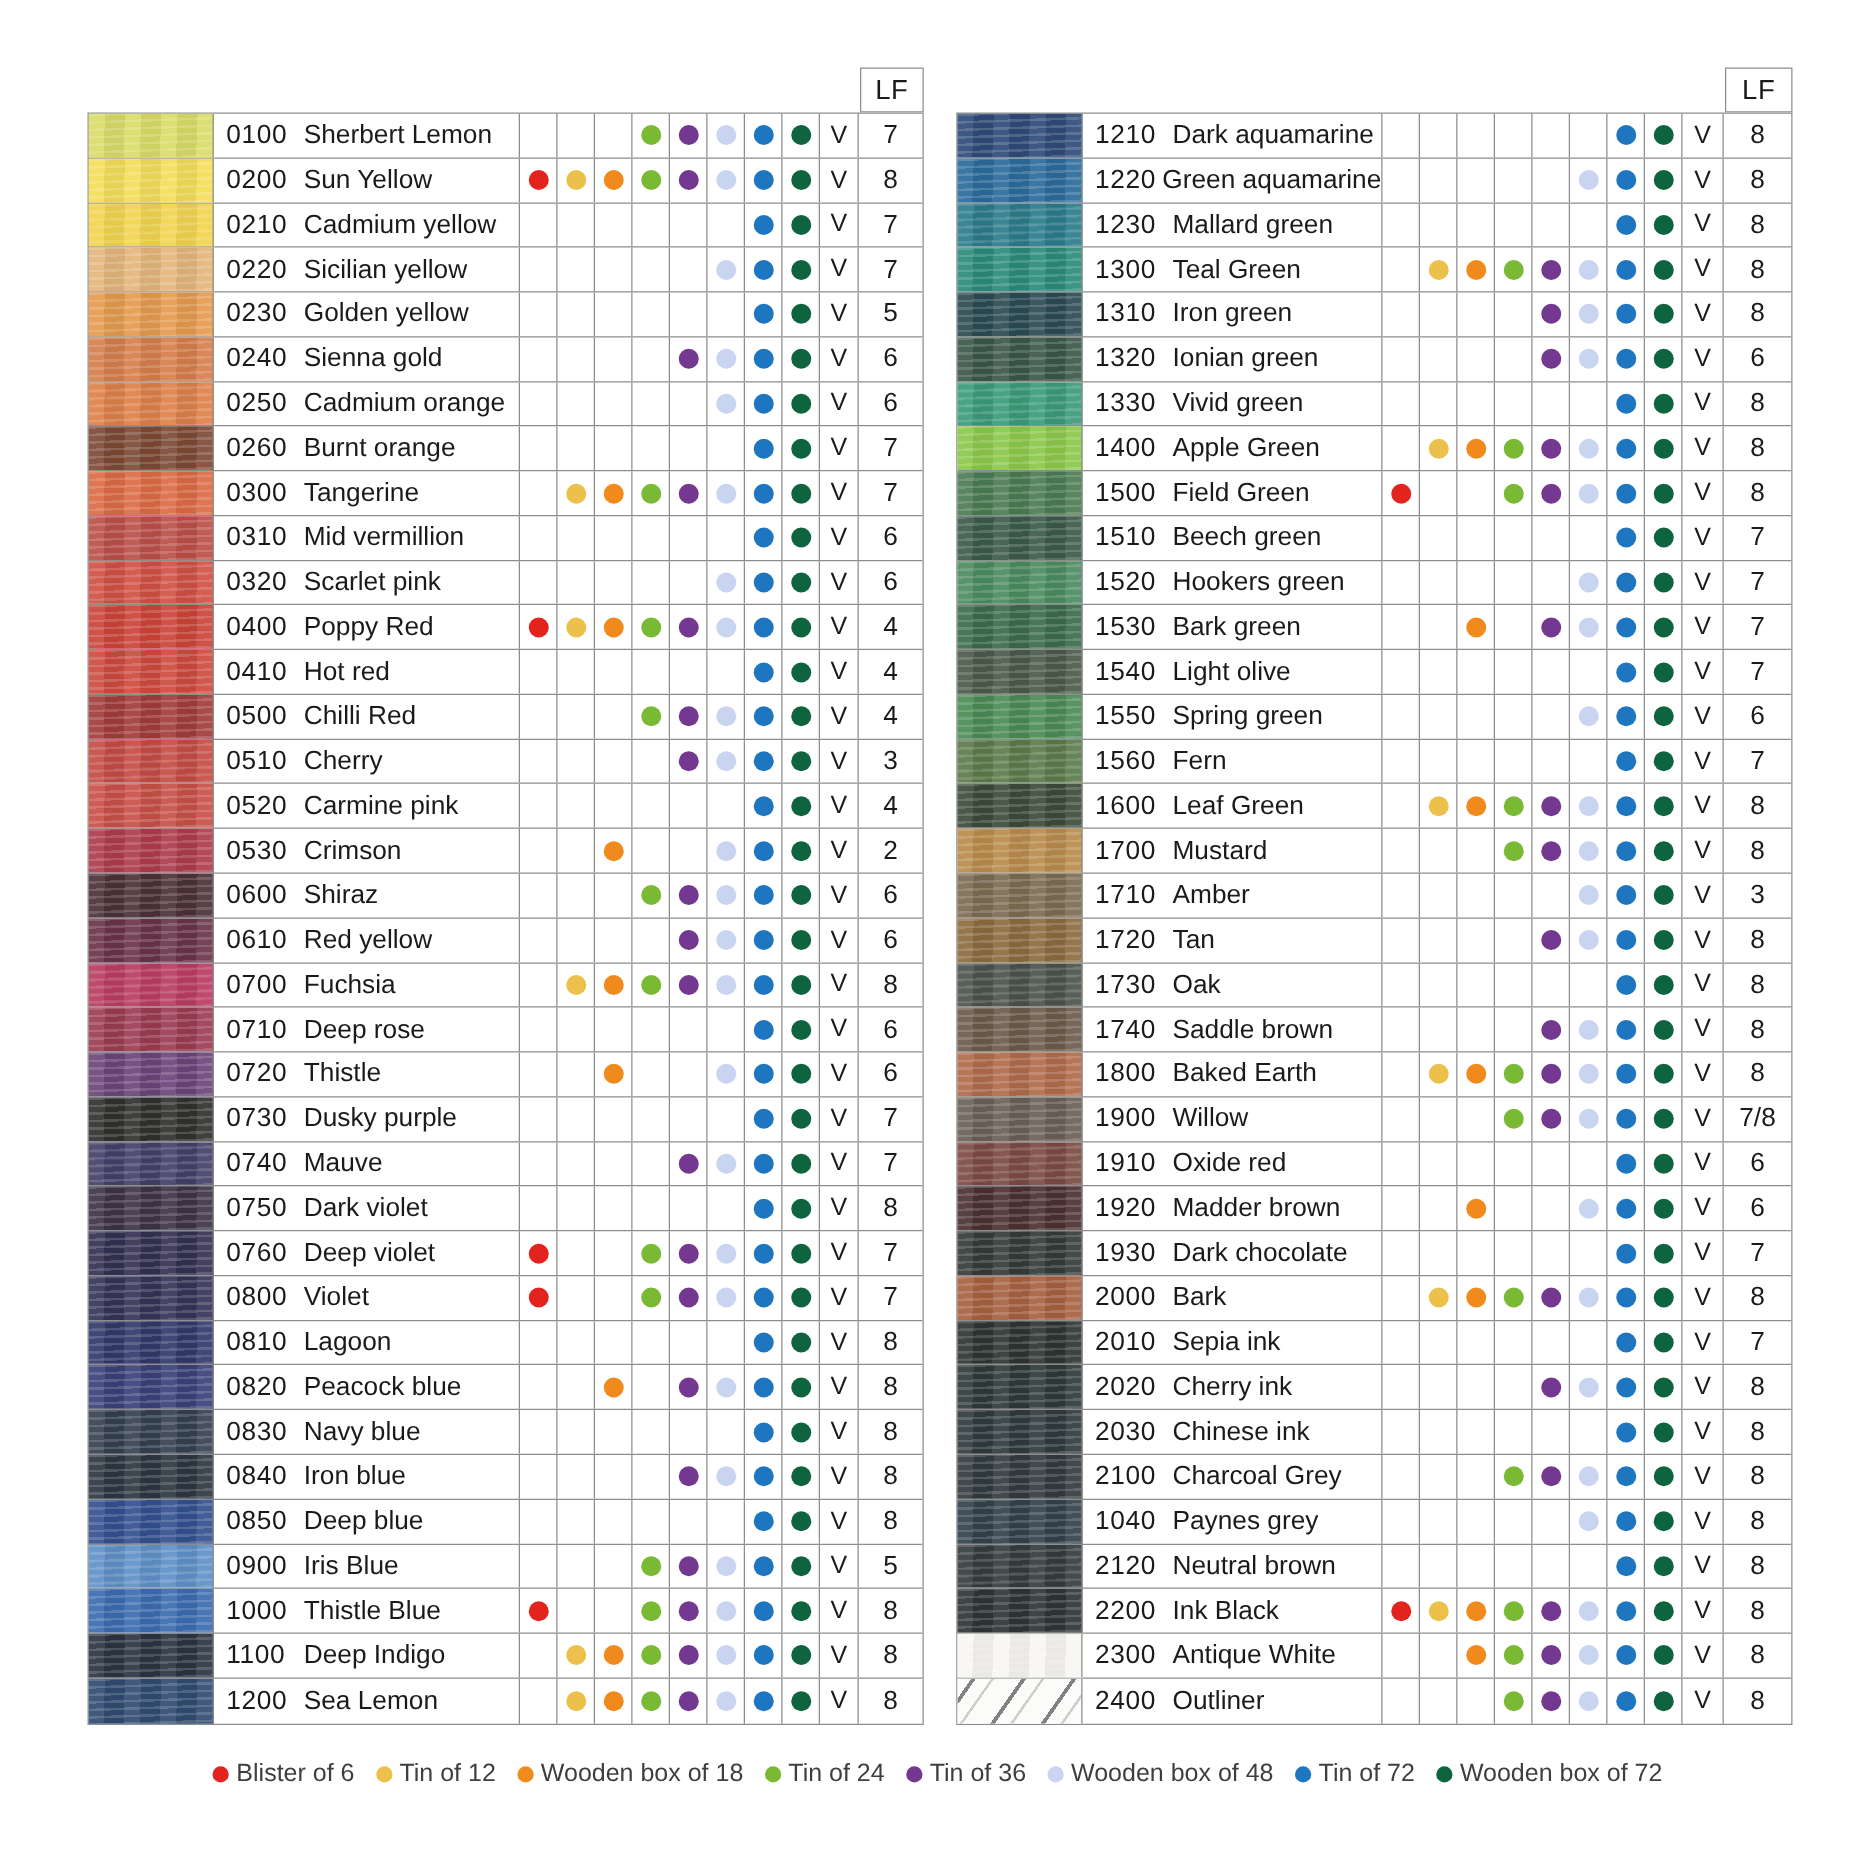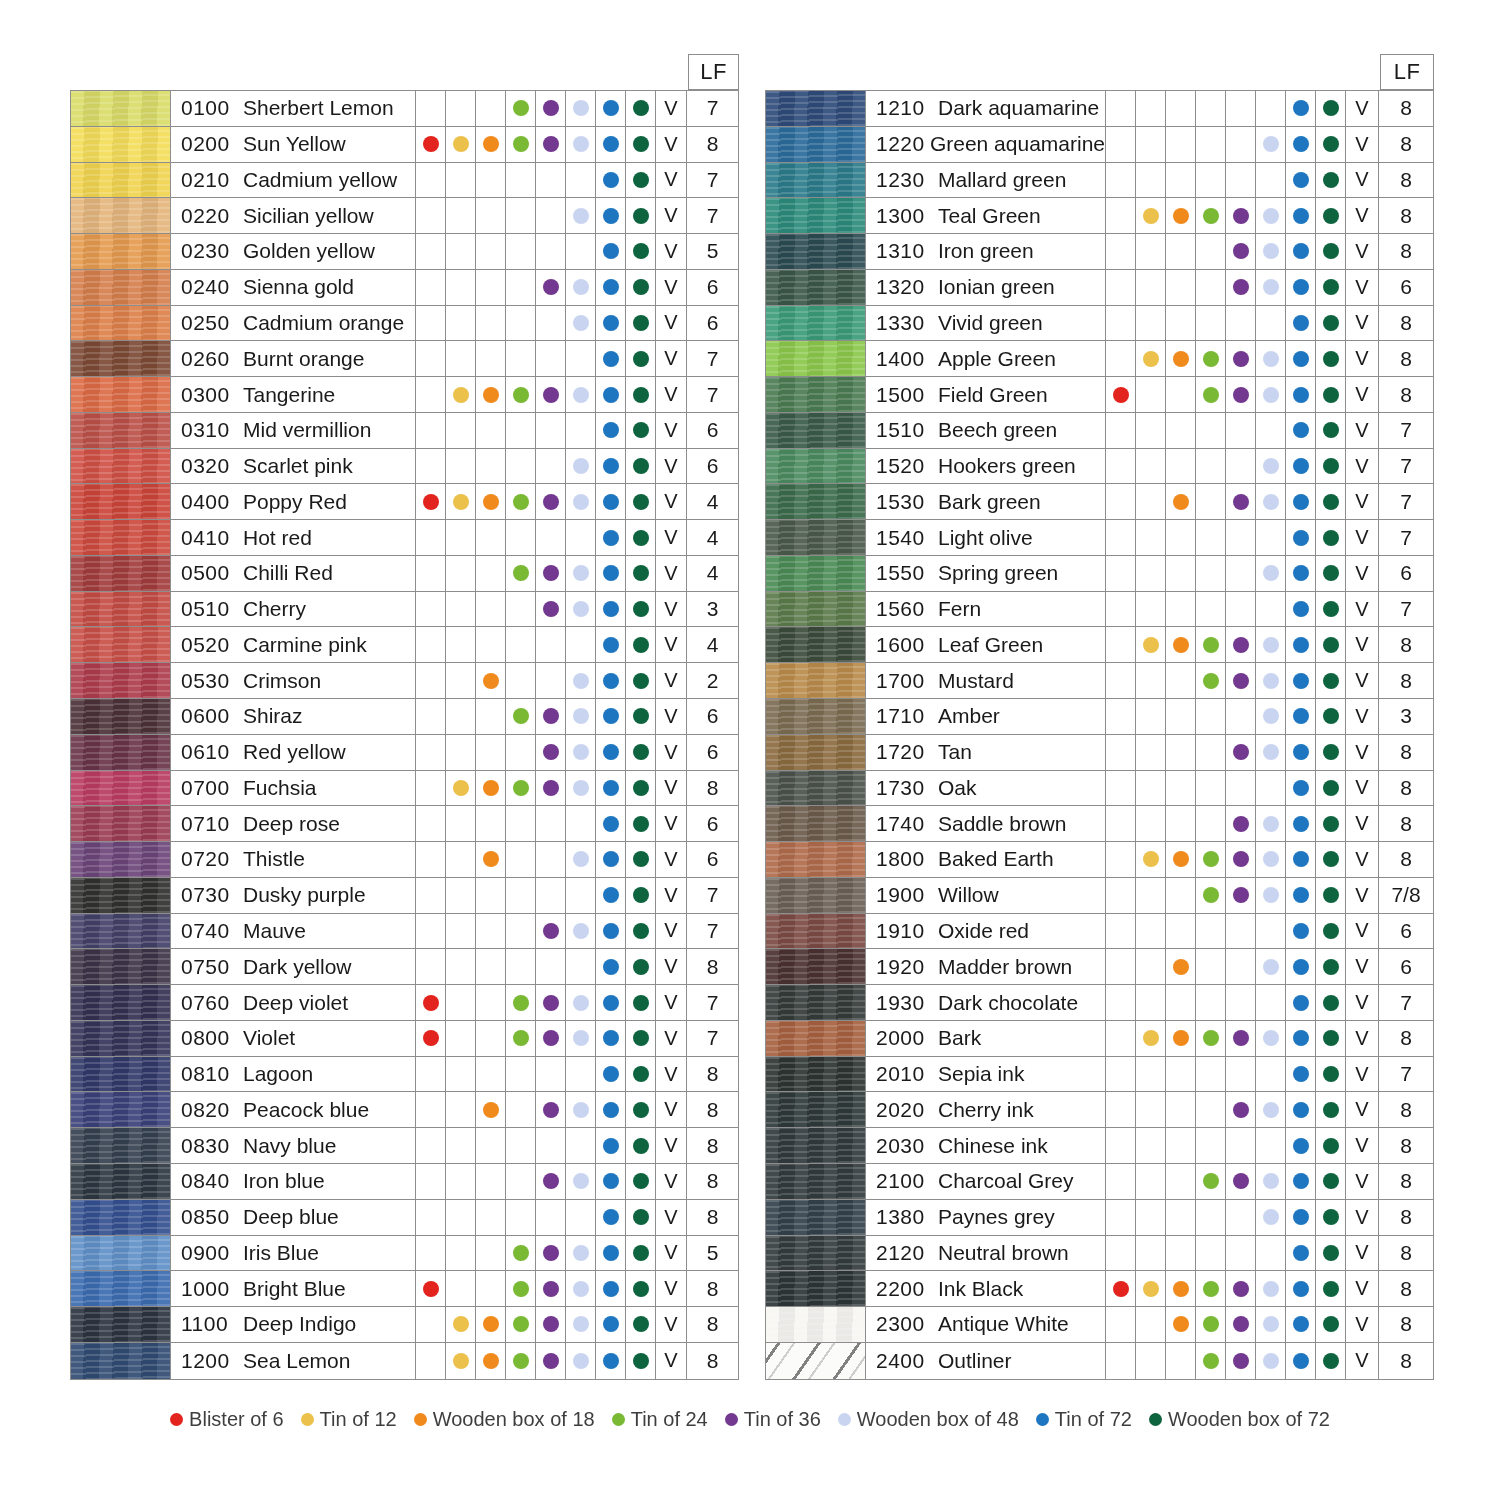--- a/index.html
+++ b/index.html
@@ -676,21 +676,21 @@
           <span class="dot" style="background: rgb(15, 100, 64);"></span>
         </div>
       <div class="cell v-cell">V</div>
       <div class="cell lf-cell">7</div>
     </div>
 
     <div class="row">
       <div class="cell swatch" style="background: rgb(61, 51, 71);"></div>
       <div class="cell label-cell">
         <span class="code">0750</span>
-        <span class="name">Dark yellow</span>
+        <span class="name">Dark violet</span>
       </div>
       <div class="cell dot-cell"></div>
       <div class="cell dot-cell"></div>
       <div class="cell dot-cell"></div>
       <div class="cell dot-cell"></div>
       <div class="cell dot-cell"></div>
       <div class="cell dot-cell"></div>
       <div class="cell dot-cell">
           <span class="dot" style="background: rgb(30, 118, 192);"></span>
         </div>
@@ -906,21 +906,21 @@
           <span class="dot" style="background: rgb(15, 100, 64);"></span>
         </div>
       <div class="cell v-cell">V</div>
       <div class="cell lf-cell">5</div>
     </div>
 
     <div class="row">
       <div class="cell swatch" style="background: rgb(59, 107, 176);"></div>
       <div class="cell label-cell">
         <span class="code">1000</span>
-        <span class="name">Bright Blue</span>
+        <span class="name">Thistle Blue</span>
       </div>
       <div class="cell dot-cell">
           <span class="dot" style="background: rgb(227, 35, 30);"></span>
         </div>
       <div class="cell dot-cell"></div>
       <div class="cell dot-cell"></div>
       <div class="cell dot-cell">
           <span class="dot" style="background: rgb(121, 185, 52);"></span>
         </div>
       <div class="cell dot-cell">
@@ -1799,21 +1799,21 @@
       <div class="cell dot-cell">
           <span class="dot" style="background: rgb(15, 100, 64);"></span>
         </div>
       <div class="cell v-cell">V</div>
       <div class="cell lf-cell">8</div>
     </div>
 
     <div class="row">
       <div class="cell swatch" style="background: rgb(51, 65, 75);"></div>
       <div class="cell label-cell">
-        <span class="code">1380</span>
+        <span class="code">1040</span>
         <span class="name">Paynes grey</span>
       </div>
       <div class="cell dot-cell"></div>
       <div class="cell dot-cell"></div>
       <div class="cell dot-cell"></div>
       <div class="cell dot-cell"></div>
       <div class="cell dot-cell"></div>
       <div class="cell dot-cell">
           <span class="dot" style="background: rgb(201, 213, 240);"></span>
         </div>

